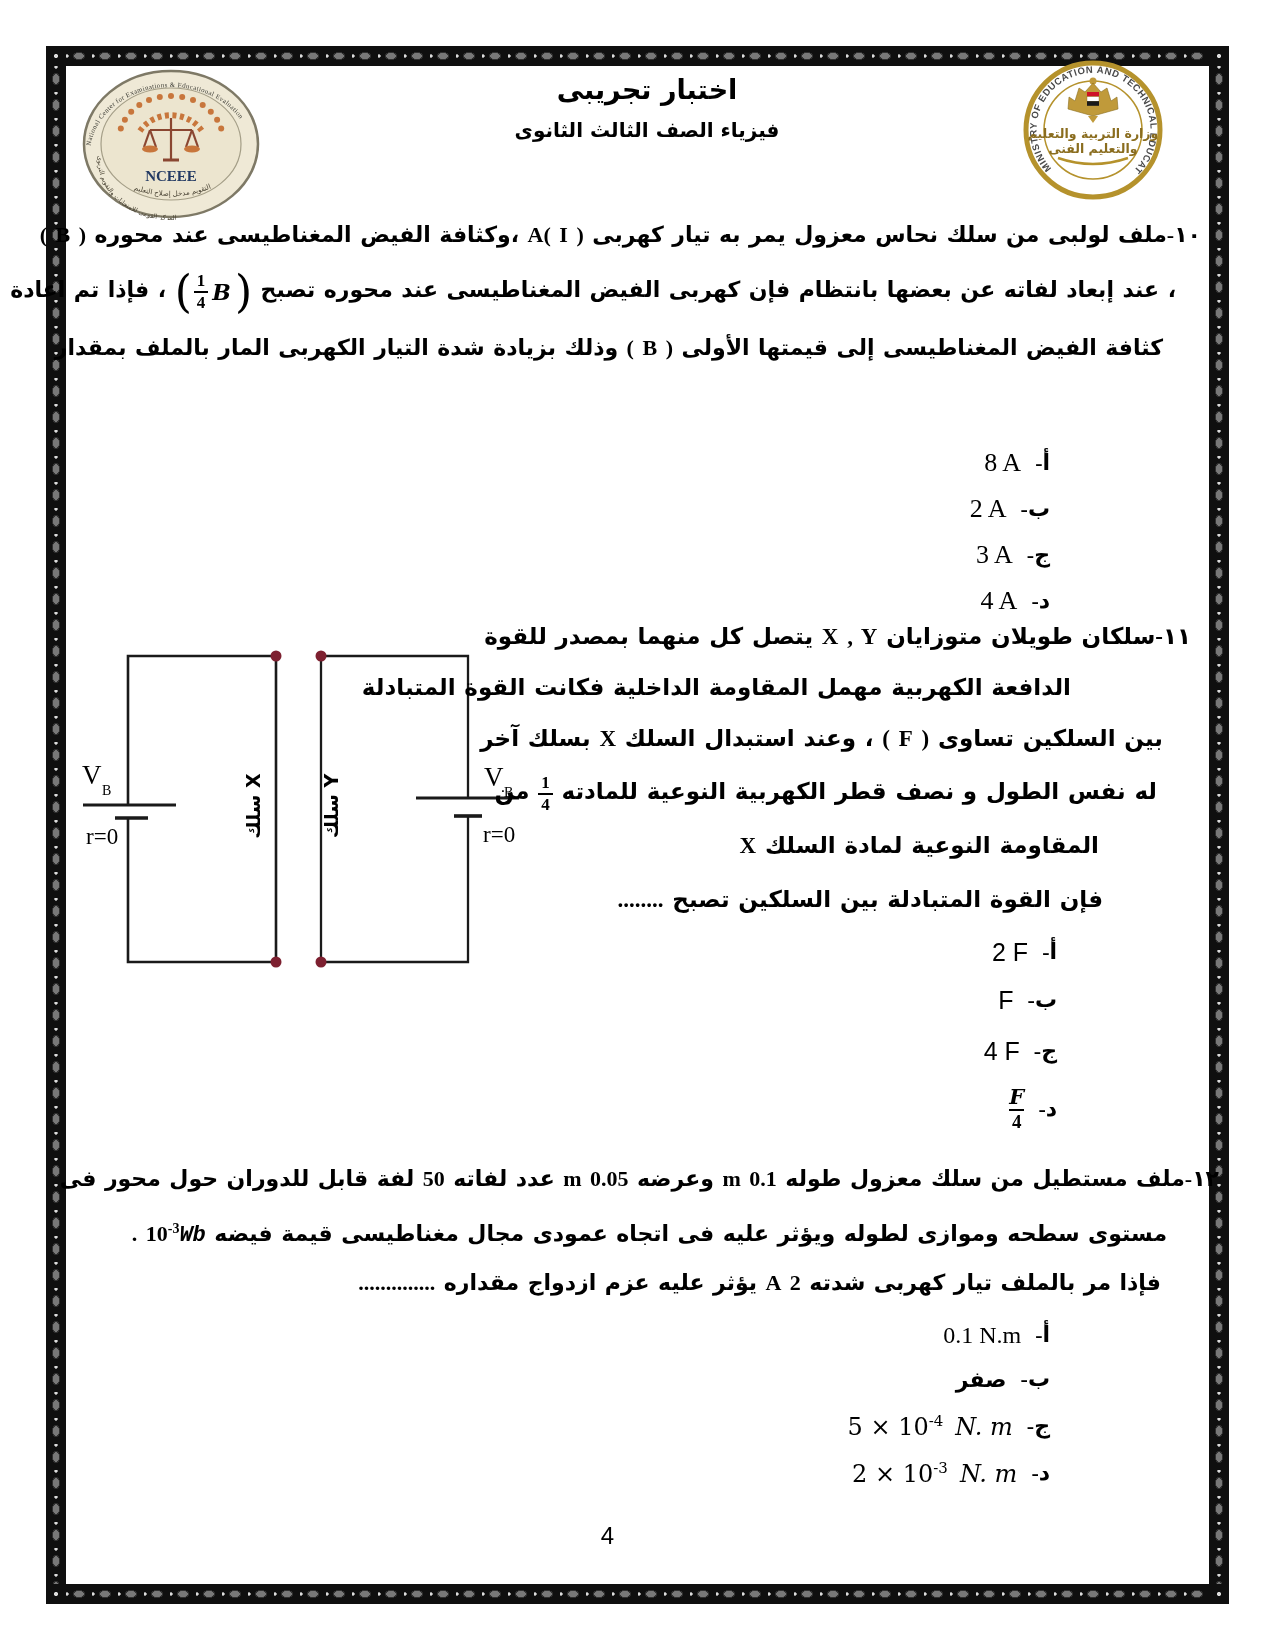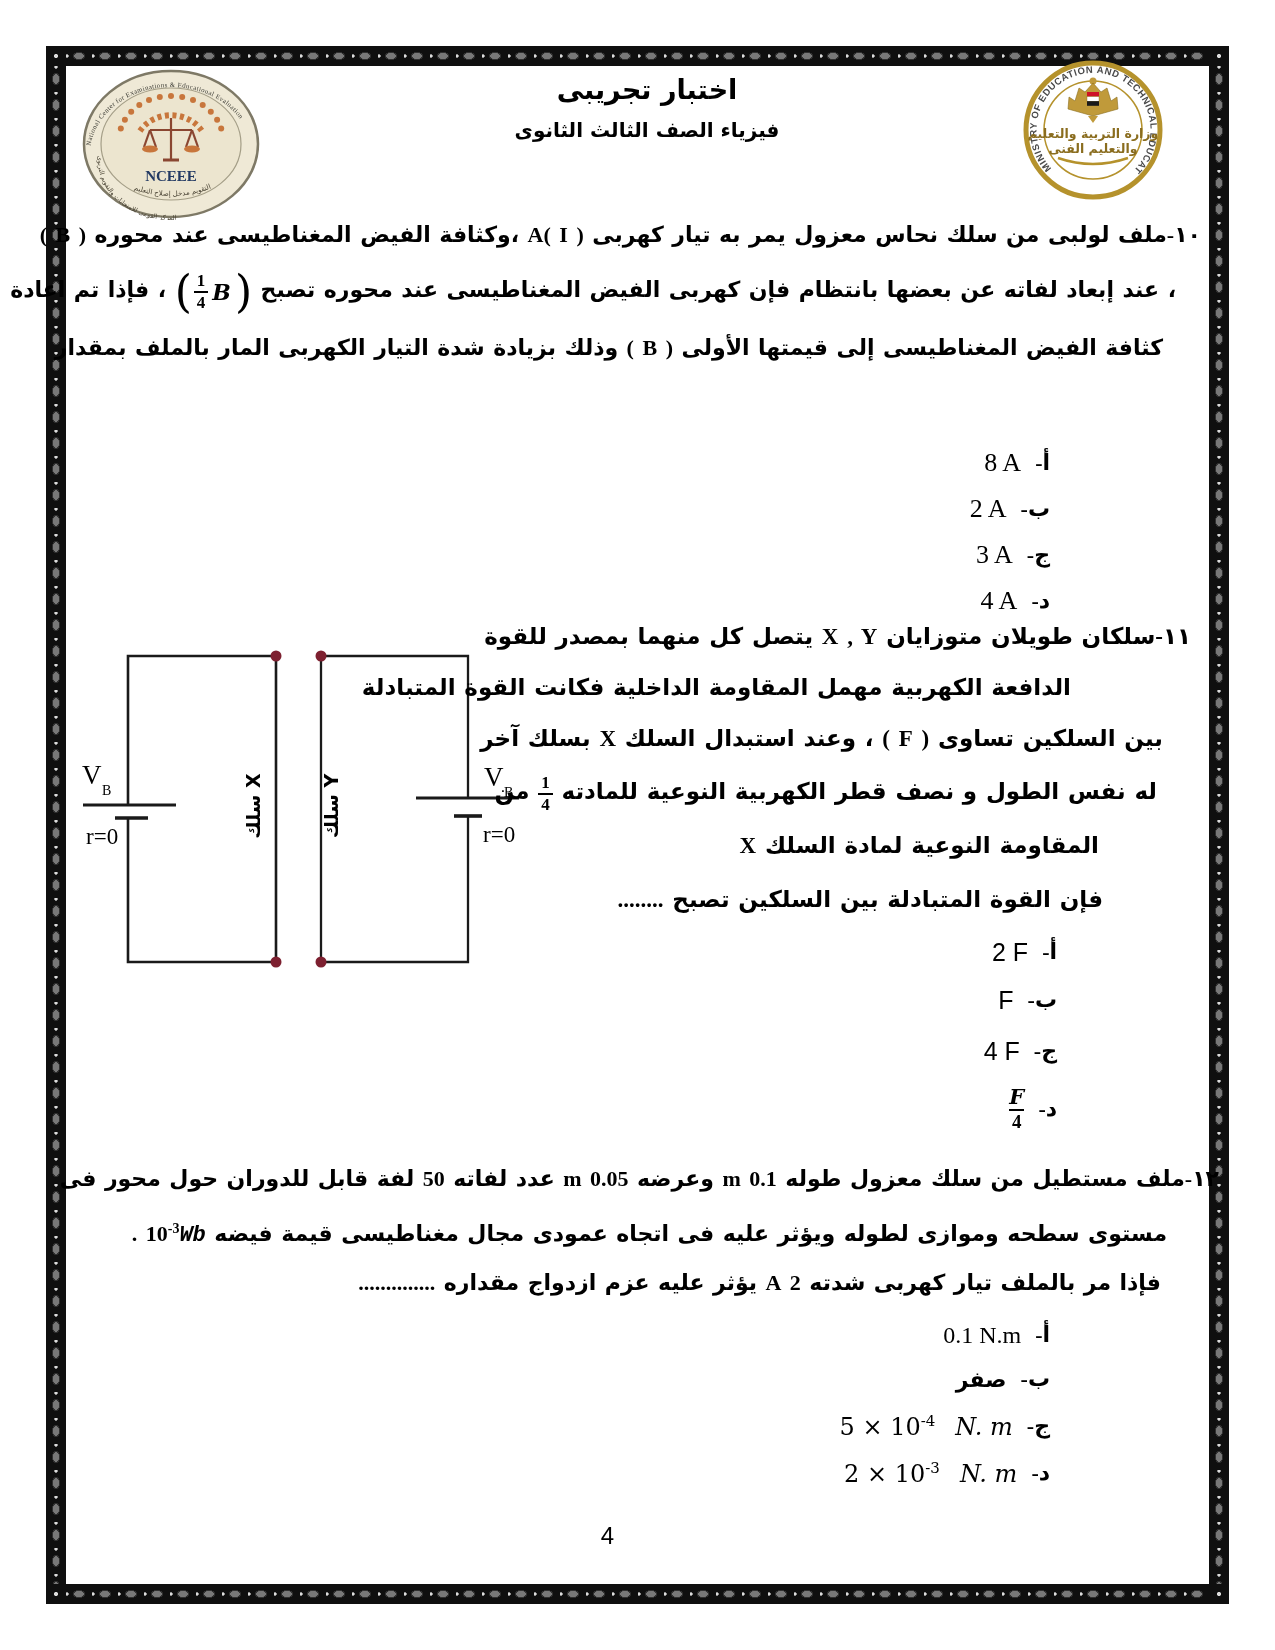--- a/index.html
+++ b/index.html
@@ -36,21 +36,21 @@
   .msym{font-family:"DejaVu Serif",serif;font-weight:700;font-style:italic;font-size:22px;margin:0 2px;}
   
   .choices{position:absolute;direction:rtl;text-align:right;}
   .choice{white-space:nowrap;display:flex;flex-direction:row;align-items:center;justify-content:flex-start;}
   .clabel{font-weight:700;font-size:22px;font-family:"Liberation Serif","DejaVu Sans",sans-serif;margin-left:14px;}
   .val-serif{font-family:"Liberation Serif",serif;font-size:26px;font-weight:400;}
   .val-sans{font-family:"Liberation Sans",sans-serif;font-size:25px;font-weight:400;}
   .val-ar{font-family:"DejaVu Sans",sans-serif;font-size:22px;font-weight:700;}
   .val-math{font-family:"DejaVu Serif",serif;font-size:24px;font-weight:400;}
   .val-math sup{font-size:15px;}
-  .unit-it{font-style:italic;margin-left:20px;}
+  .unit-it{font-style:italic;margin-left:12px;}
   .vfrac.it .fn{font-style:italic;font-family:"DejaVu Serif",serif;font-size:21px;}
   .vfrac.it{font-size:19px;}
   .wb{font-family:Liberation Mono, monospace;font-style:italic;font-weight:700;}
   .mathb{font-weight:700;font-family:"Liberation Serif",serif;}
   sup{vertical-align:super;}
   
   .circuit{position:absolute;left:76px;top:606px;}
   
   .pagenum{position:absolute;top:1522px;left:0;width:1215px;text-align:center;
            font-family:"Liberation Sans",sans-serif;font-size:24px;font-weight:400;}

